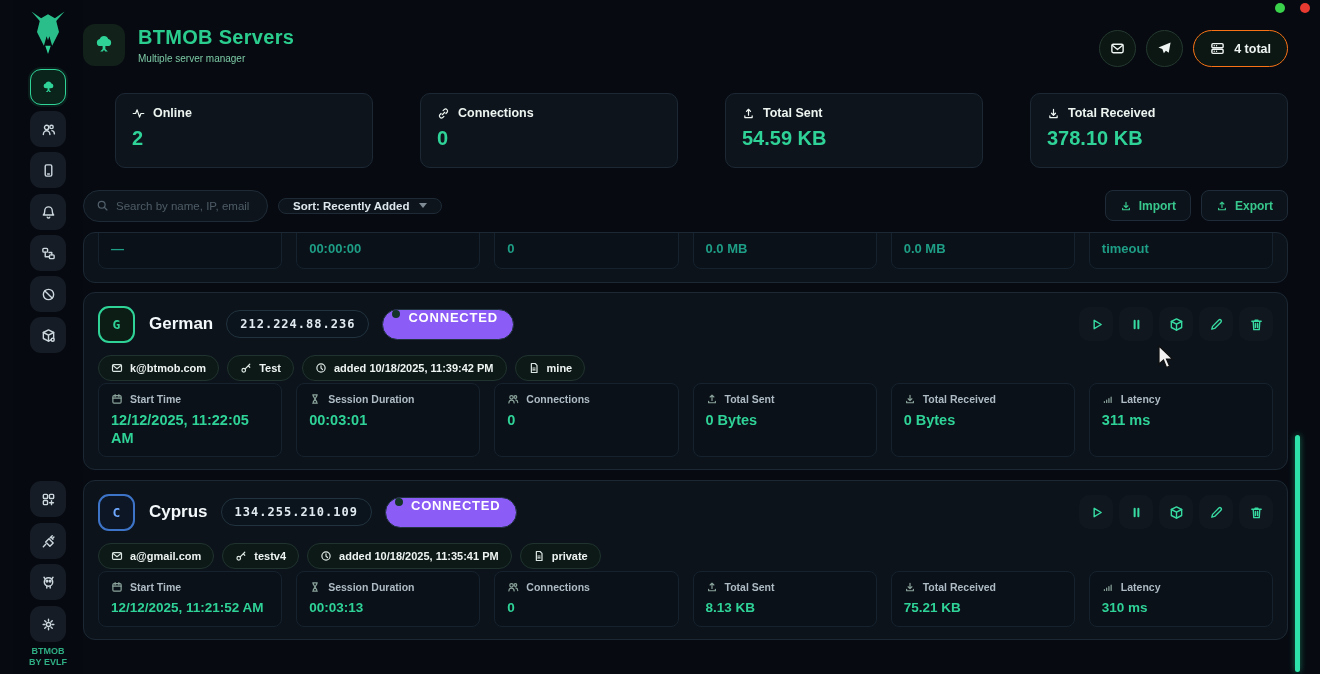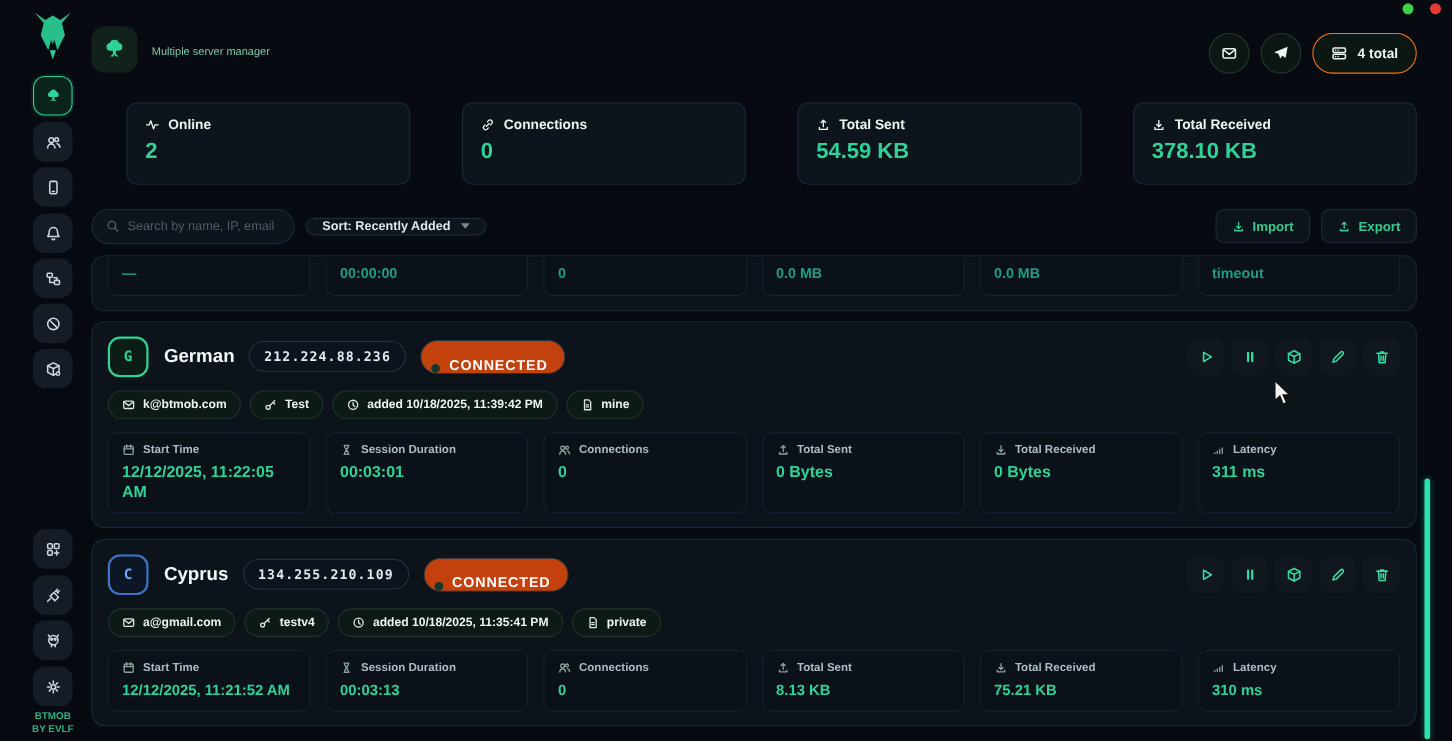--- a/index.html
+++ b/index.html
@@ -95,38 +95,38 @@
   }
   .avatar.green { border:2px solid #2fd398; color:#2fd398; background:#0c1d16; }
   .avatar.blue  { border:2px solid #3d74c8; color:#6ea8ff; background:#0c1624; }
   .srv-name { margin-left:14px; font-size:17px; font-weight:800; color:#f3f8fa; }
   .ip-pill {
     margin-left:13px; height:28px; border-radius:14px; border:1px solid #21333f; background:#0b141c;
     display:flex; align-items:center; padding:0 13px;
     font-family:"DejaVu Sans Mono", monospace; font-size:12px; font-weight:700; color:#e0eaf0; letter-spacing:1px;
   }
   .conn-badge {
-    margin-left:13px; height:31px; border-radius:16px; border:1px solid #21333f; background:#c2410c;
-    display:flex; align-items:flex-end; gap:8px; padding:0 15px 0 9px;
+    margin-left:13px; height:31px; border-radius:16px; border:1px solid #21333f; background:#8b5cf6;
+    display:flex; align-items:flex-start; gap:8px; padding:0 15px 0 9px;
   }
   .conn-dot { width:7px; height:7px; border-radius:50%; background:#2fd398; border:4px solid #15352a; }
   .conn-text { font-size:13px; font-weight:800; letter-spacing:.8px; color:#ffffff; }
   .srv-actions { margin-left:auto; display:flex; gap:6px; }
   .act-btn {
     width:34px; height:34px; border-radius:10px; background:#10171f;
     display:flex; align-items:center; justify-content:center; color:#37dba2; cursor:pointer;
   }
   .tags { display:flex; gap:8px; margin-top:12px; }
   .tag {
     height:26px; border-radius:13px; border:1px solid #20332e; background:#0d1917;
     display:flex; align-items:center; gap:7px; padding:0 12px;
     font-size:11px; font-weight:700; color:#eef4f2;
   }
   .tag .ic-xs { color:#dce6e2; }
-  .srv-stats { margin-top:12px; display:grid; grid-template-columns:repeat(6,1fr); gap:14px; }
+  .srv-stats { margin-top:2px; display:grid; grid-template-columns:repeat(6,1fr); gap:14px; }
   .sbox { background:#0a1118; border:1px solid #16222e; border-radius:8px; padding:9px 12px; }
   .sbox-label { display:flex; align-items:center; gap:7px; font-size:10.5px; font-weight:600; color:#aebbc4; }
   .sbox-label .ic-xs { color:#8ba39b; }
   .sbox-val { margin-top:6px; font-size:14.5px; font-weight:800; color:#2fd398; line-height:18px; }
   .server-card.tall .sbox { min-height:72px; }
   .server-card.short .sbox { min-height:52px; }
   .server-card.short .sbox-val { font-size:13.5px; white-space:nowrap; }
   .mt9 { margin-top:9px; } .mt10 { margin-top:10px; }
 
   
@@ -228,20 +228,21 @@
   </div>
 </div>
 
 <div class="app-head">
   <div class="app-badge">
     <svg style="width:22px;height:22px" viewBox="0 0 16 16">
         <path fill="currentColor" d="M8 1.5a3.3 3.3 0 0 0-3.1 2.2A2.7 2.7 0 0 0 2.8 6.3 2.5 2.5 0 0 0 5.3 8.8H7v2.1l-1.8 1.8h1.9l.9-1.2.9 1.2h1.9L9 10.9V8.8h1.7a2.5 2.5 0 0 0 2.5-2.5 2.7 2.7 0 0 0-2.1-2.6A3.3 3.3 0 0 0 8 1.5Z"></path>
       </svg>
   </div>
   <div>
+    <div class="app-title">BTMOB Servers</div>
     <div class="app-sub">Multiple server manager</div>
   </div>
 </div>
 
 <div class="head-right">
   <div class="circle-btn">
     <svg class="ic" viewBox="0 0 16 16">
         <rect x="2" y="3.5" width="12" height="9" rx="1.5"></rect>
         <path d="m2.5 4.5 5.5 4.5 5.5-4.5"></path>
       </svg>

